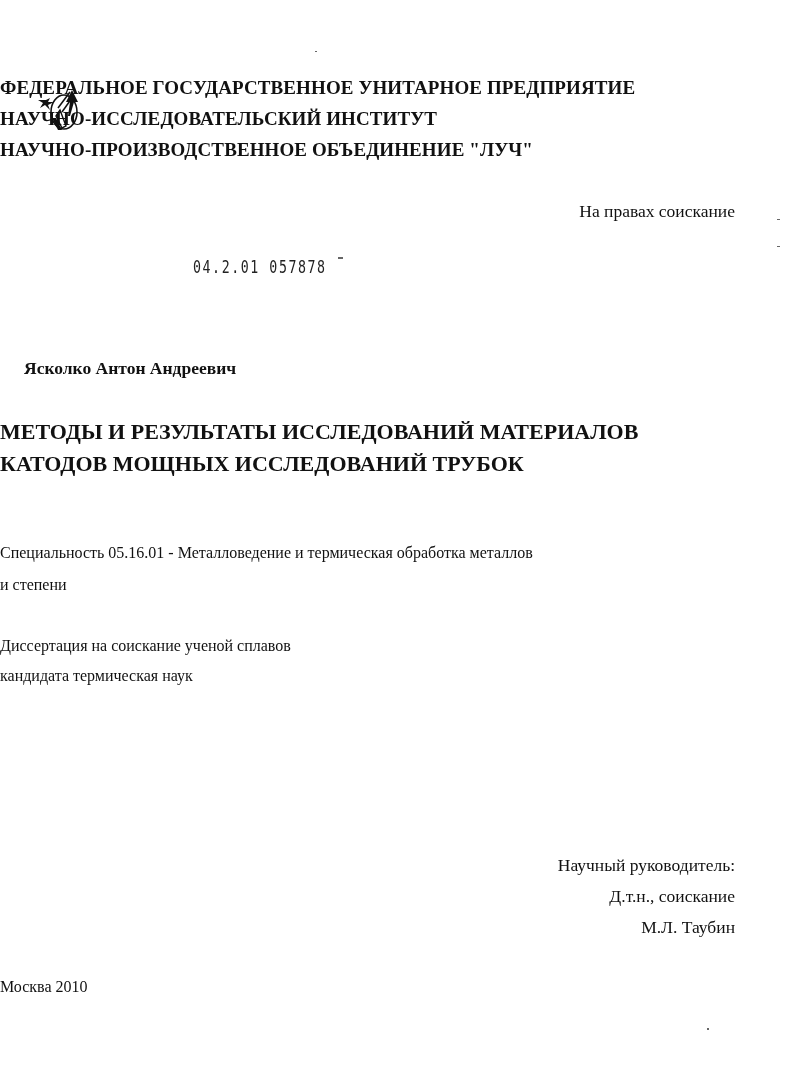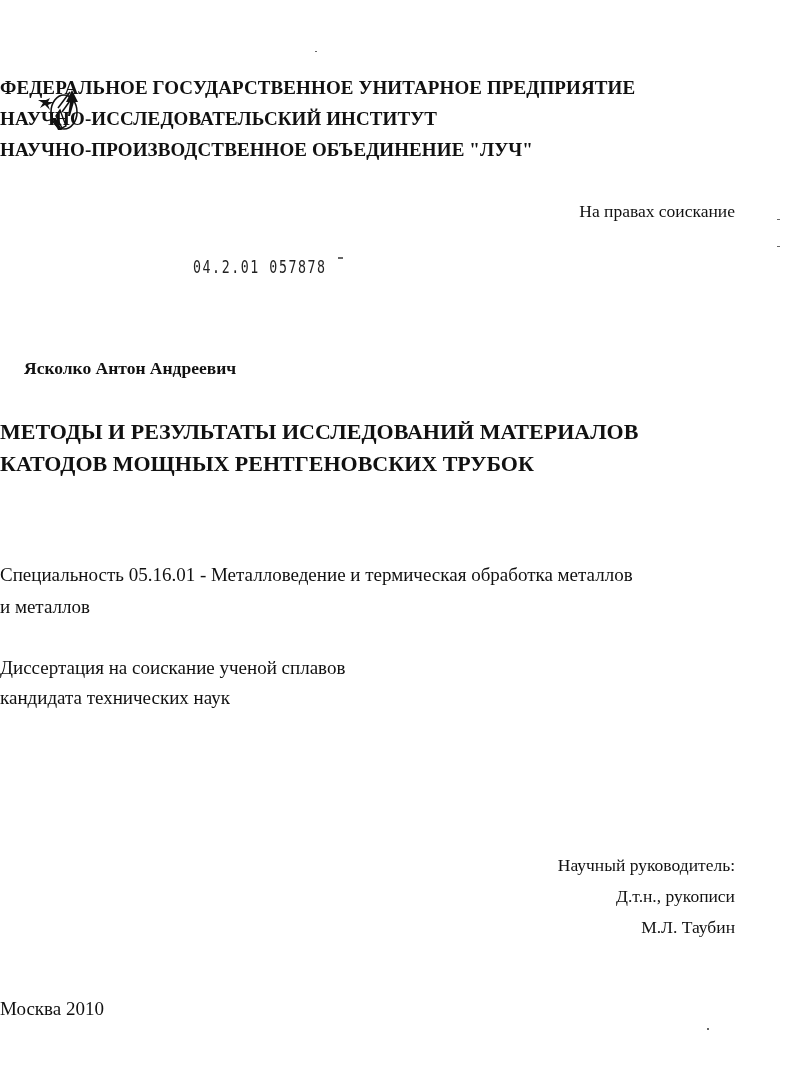--- a/index.html
+++ b/index.html
@@ -2,21 +2,21 @@
 <html><head>
 <meta charset="utf-8">
 <style>
   html, body { margin: 0; padding: 0; background: #ffffff; }
   body { width: 794px; height: 1082px; position: relative; overflow: hidden;
          font-family: "Liberation Serif", serif; color: #111; }
   .abs { position: absolute; }
   .center { position: absolute; left: 0; width: 788px; text-align: left; }
   .hdr { font-weight: bold; font-size: 19px; letter-spacing: 0.1px; white-space: nowrap; }
   .title { font-weight: bold; font-size: 22px; white-space: nowrap; }
-  .normal { font-size: 19px; white-space: nowrap; margin-top: 20px; }
+  .normal { font-size: 16px; white-space: nowrap; }
   .right { position: absolute; right: 59px; text-align: right; font-size: 17.5px; white-space: nowrap; }
   .stamp { font-family: "DejaVu Sans Mono", monospace; font-size: 17px; letter-spacing: 2px;
            transform: scaleX(0.78); transform-origin: left top; color: #222; }
   .speck { position: absolute; background: #666; }
 </style>
 </head>
 <body>
 
 <div class="abs" style="left:36px; top:86px; width:50px; height:46px;">
   <svg width="50" height="46" viewBox="0 0 50 46">
@@ -35,30 +35,30 @@
 <div class="center hdr" style="top:139px;">НАУЧНО-ПРОИЗВОДСТВЕННОЕ ОБЪЕДИНЕНИЕ "ЛУЧ"</div>
 
 <div class="right" style="top:201px;">На правах соискание</div>
 
 <div class="abs stamp" style="left:193px; top:257px;">04.2.01 057878</div>
 <div class="speck" style="left:338px; top:257px; width:5px; height:1.5px;"></div>
 
 <div class="center" style="top:358px; font-weight:bold; font-size:17.5px;padding-left:24px;">Ясколко Антон Андреевич</div>
 
 <div class="center title" style="top:419px;">МЕТОДЫ И РЕЗУЛЬТАТЫ ИССЛЕДОВАНИЙ МАТЕРИАЛОВ</div>
-<div class="center title" style="top:451px;">КАТОДОВ МОЩНЫХ РЕНТГЕНОВСКИХ ТРУБОК</div>
+<div class="center title" style="top:451px;">КАТОДОВ МОЩНЫХ ИССЛЕДОВАНИЙ ТРУБОК</div>
 
 <div class="center normal" style="top:544px;">Специальность 05.16.01 - Металловедение и термическая обработка металлов</div>
-<div class="center normal" style="top:576px;">и металлов</div>
+<div class="center normal" style="top:576px;">и степени</div>
 
 <div class="center normal" style="top:637px;">Диссертация на соискание ученой сплавов</div>
-<div class="center normal" style="top:667px;">кандидата технических наук</div>
+<div class="center normal" style="top:667px;">кандидата термическая наук</div>
 
 <div class="right" style="top:855px;">Научный руководитель:</div>
-<div class="right" style="top:886px;">Д.т.н., рукописи</div>
+<div class="right" style="top:886px;">Д.т.н., соискание</div>
 <div class="right" style="top:917px;">М.Л. Таубин</div>
 
 <div class="center normal" style="top:978px;">Москва 2010</div>
 
 <div class="speck" style="left:315px; top:51px; width:2px; height:1px;"></div>
 <div class="speck" style="left:777px; top:219px; width:3px; height:1px;"></div>
 <div class="speck" style="left:777px; top:246px; width:3px; height:1px;"></div>
 <div class="speck" style="left:707px; top:1028px; width:2px; height:2px;"></div>
 
 </body></html>

